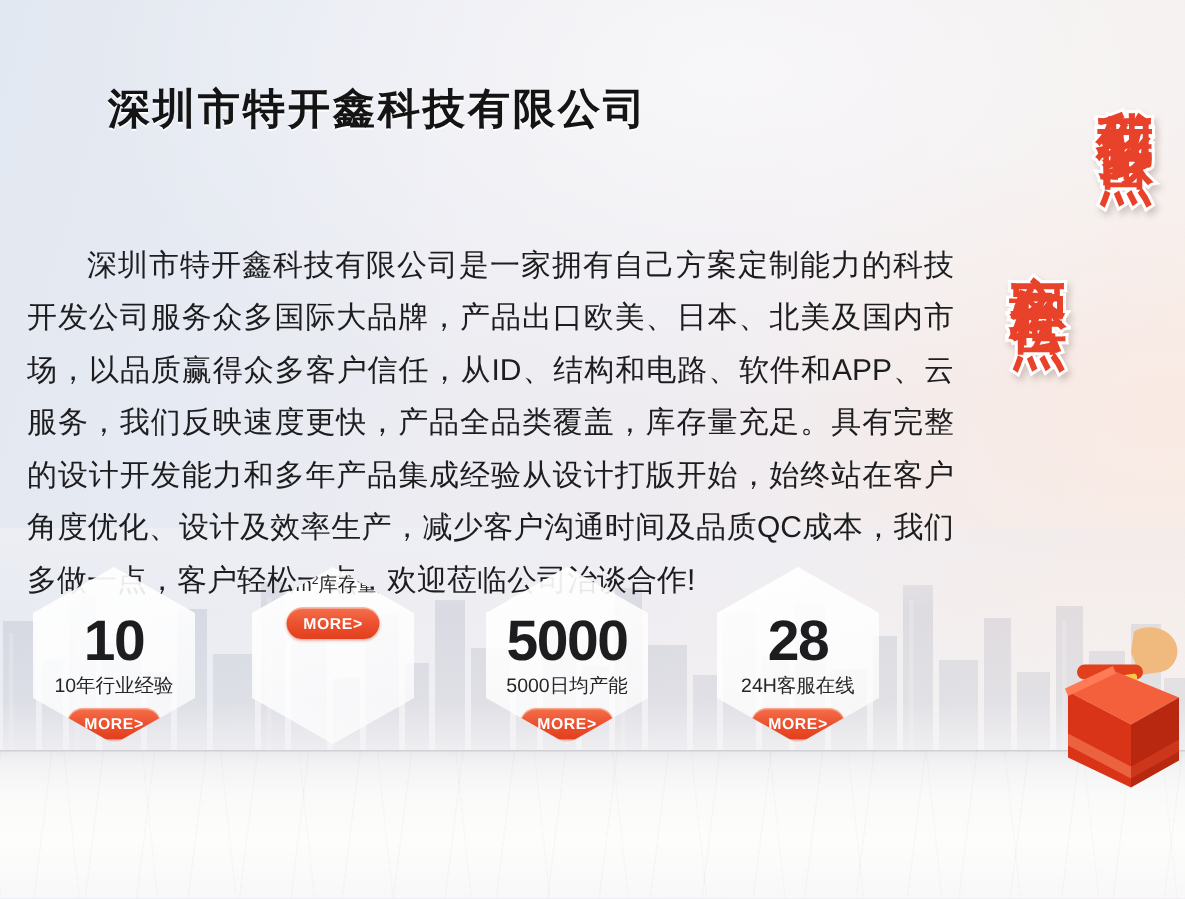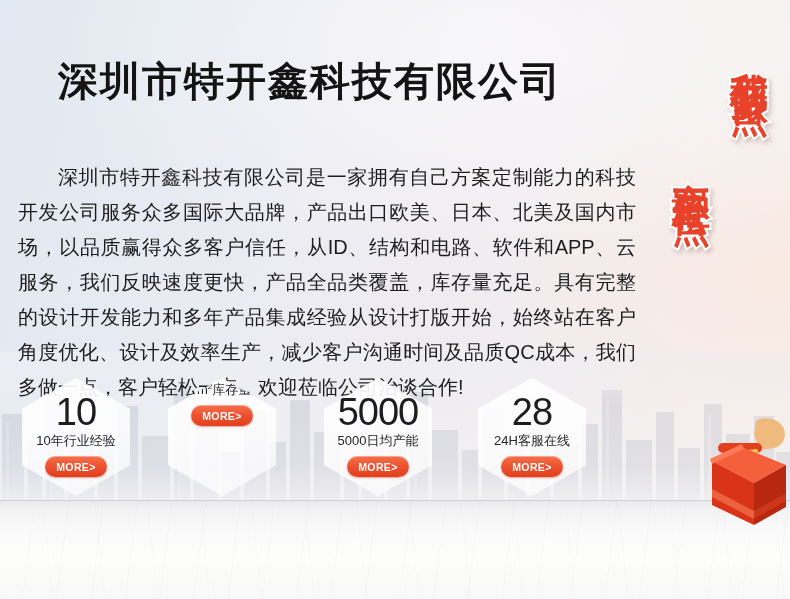--- a/index.html
+++ b/index.html
@@ -41,22 +41,22 @@
       repeating-linear-gradient(97deg, rgba(0,0,0,.018) 0 1px, rgba(0,0,0,0) 1px 34px),
       repeating-linear-gradient(84deg, rgba(0,0,0,.015) 0 1px, rgba(0,0,0,0) 1px 52px);
   }
   .groundline{
     position:absolute;left:0;right:0;top:500px;height:1px;
     background:rgba(160,160,172,.35);
   }
 
   
   .title{
-    position:absolute;left:58px;top:54px;
-    font-size:40px;font-weight:bold;letter-spacing:2px;
+    position:absolute;left:72px;top:54px;
+    font-size:28px;font-weight:bold;letter-spacing:2px;
     color:#141414;white-space:nowrap;
     text-shadow:0 1px 0 rgba(255,255,255,.85);
     text-align:center;
   }
   .subtitle{
     position:absolute;left:118px;top:118px;
     font-size:13px;letter-spacing:1.1px;color:#8e8e99;white-space:nowrap;
   }
 
   
@@ -74,21 +74,21 @@
     -webkit-clip-path:polygon(50% 0%,100% 26%,100% 74%,50% 100%,0% 74%,0% 26%);
     clip-path:polygon(50% 0%,100% 26%,100% 74%,50% 100%,0% 74%,0% 26%);
     background:linear-gradient(160deg, rgba(255,255,255,.96) 0%, rgba(255,255,255,.86) 45%, rgba(255,255,255,.68) 100%);
     text-align:center;
   }
   .hex:nth-of-type(1){left:0px;}
   .hex:nth-of-type(2){left:146px;}
   .hex:nth-of-type(3){left:302px;}
   .hex:nth-of-type(4){left:456px;}
   .hex-num{
-    margin-top:14px;font-size:38px;font-weight:normal;color:#1d1d1f;
+    margin-top:30px;font-size:38px;font-weight:bold;color:#1d1d1f;
     line-height:40px;letter-spacing:-1px;
   }
   .hex-label{
     margin-top:1px;font-size:13px;color:#262628;line-height:16px;white-space:nowrap;
   }
   .hex-label sup{font-size:8px;vertical-align:super;}
   .more{
     display:inline-block;margin-top:7px;
     padding:5px 11px 4px;border-radius:11px;
     font-size:10.5px;font-weight:bold;letter-spacing:.4px;color:#fff;

